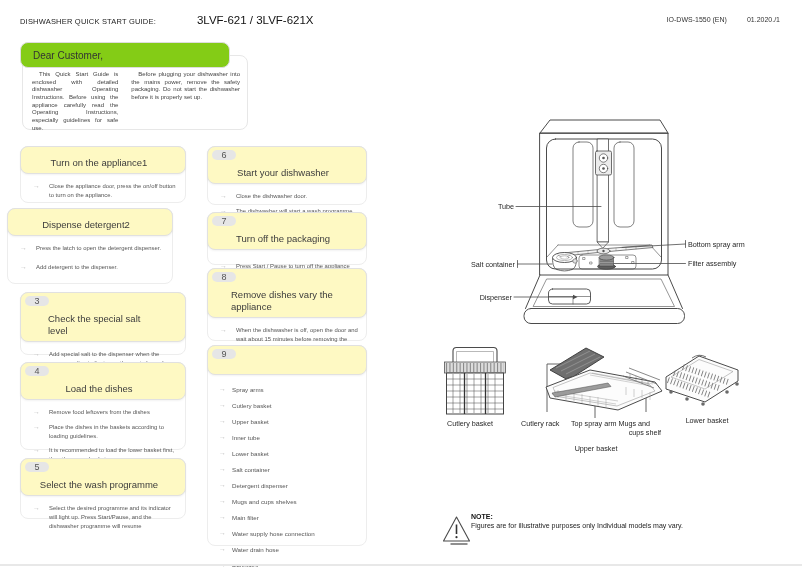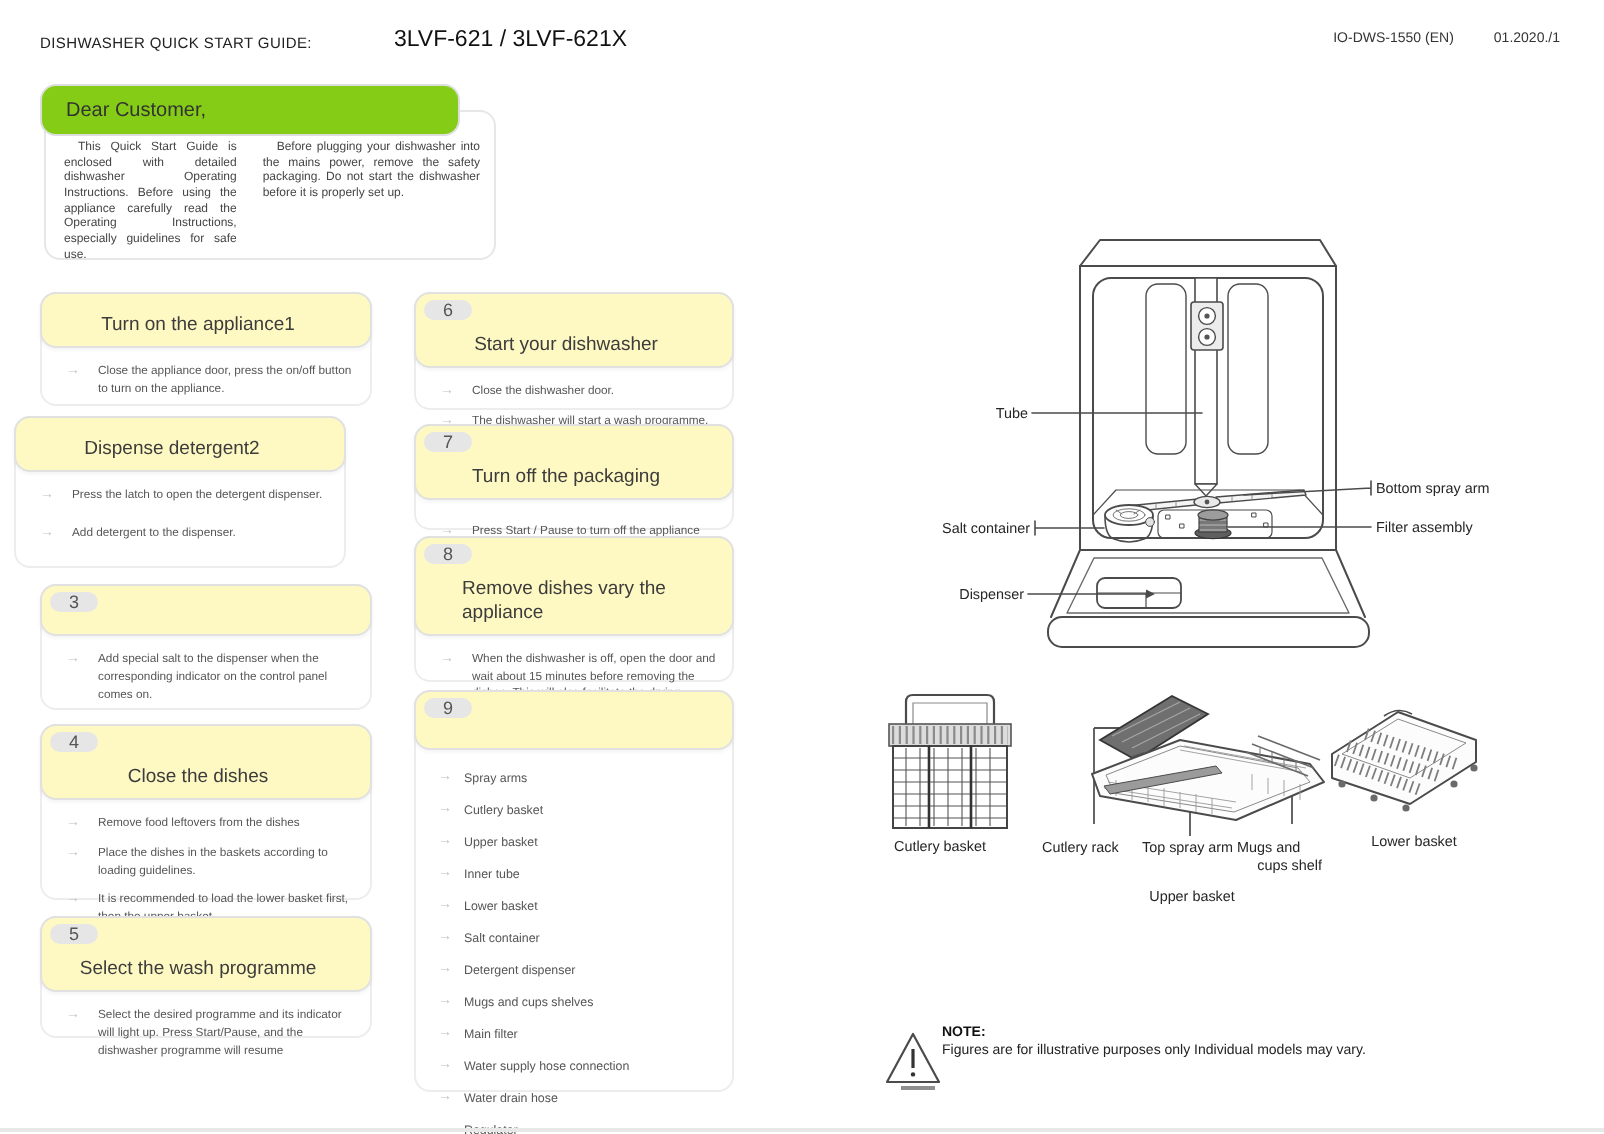--- a/index.html
+++ b/index.html
@@ -106,33 +106,34 @@
       <li class="bullet">
           <span class="arrow"></span>
           <span>Add detergent to the dispenser.</span>
         </li>
     </ul>
   </section>
 
   <section class="step" style="left:20px;top:292px;width:166px;height:63px">
     <div class="step-header">
       <div class="step-num">3</div>
+      <div class="step-title" style="width:110px">Check the special salt level</div>
     </div>
     <ul class="bullets">
       <li class="bullet">
           <span class="arrow"></span>
           <span>Add special salt to the dispenser when the corresponding indicator on the control panel comes on.</span>
         </li>
     </ul>
   </section>
 
   <section class="step" style="left:20px;top:362px;width:166px;height:88px">
     <div class="step-header">
       <div class="step-num">4</div>
-      <div class="step-title">Close the dishes</div>
+      <div class="step-title">Load the dishes</div>
     </div>
     <ul class="bullets g6">
       <li class="bullet">
           <span class="arrow"></span>
           <span>Remove food leftovers from the dishes</span>
         </li>
       <li class="bullet">
           <span class="arrow"></span>
           <span>Place the dishes in the baskets according to loading guidelines.</span>
         </li>

